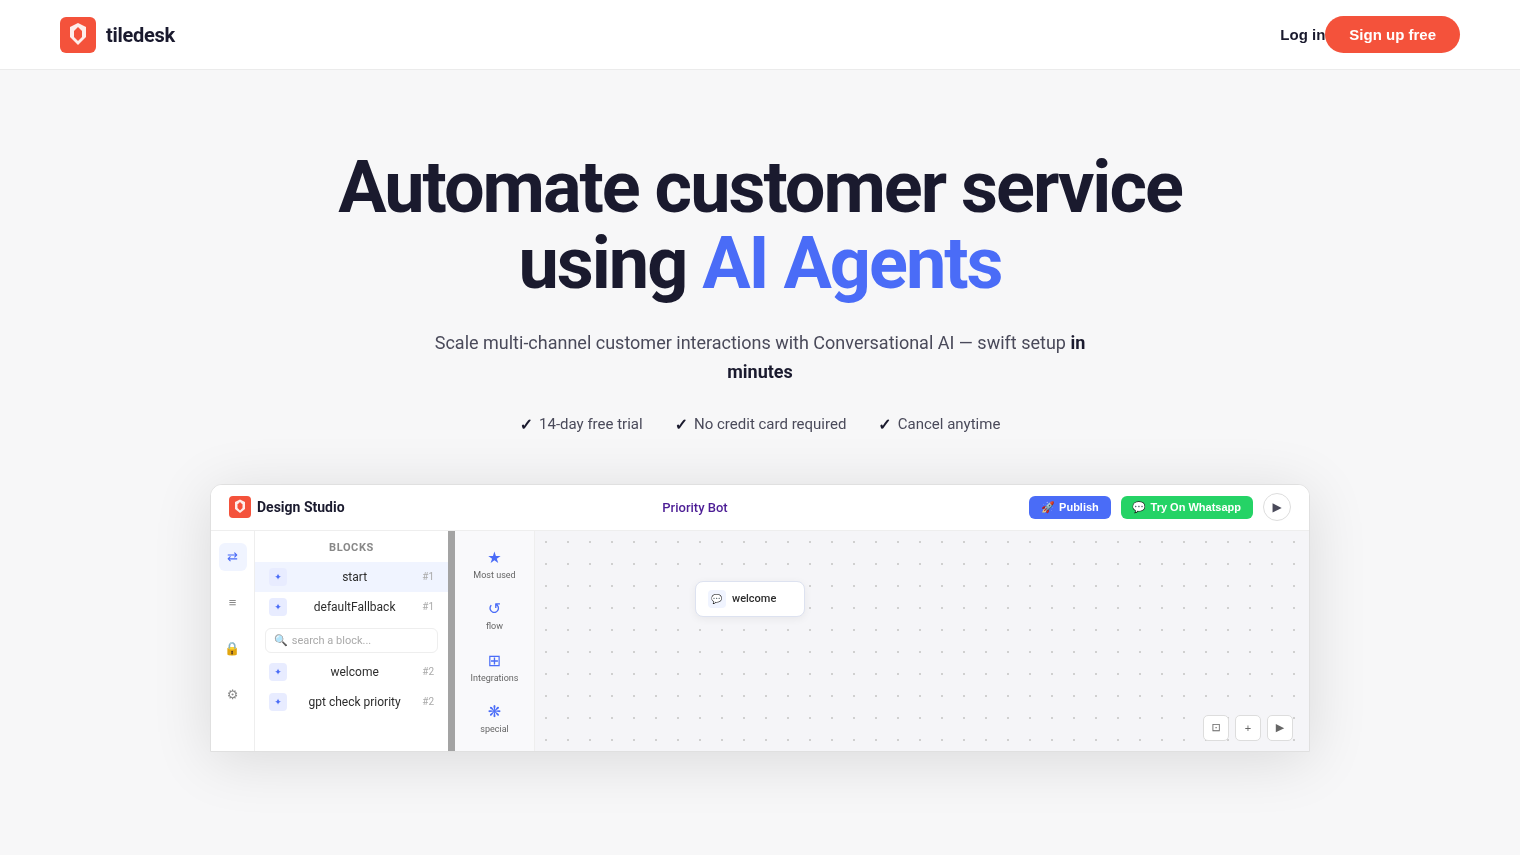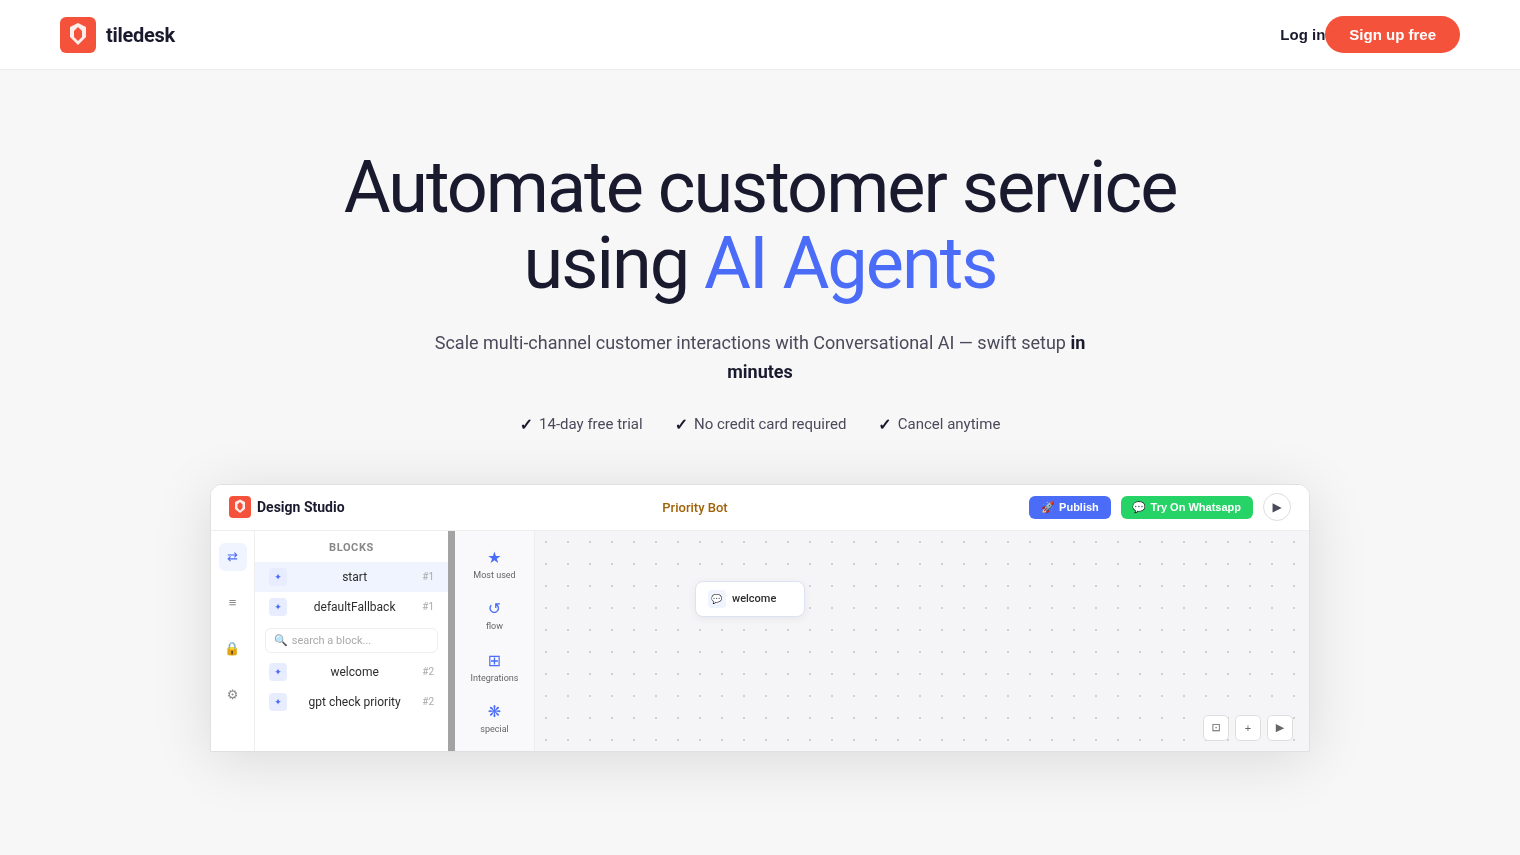--- a/index.html
+++ b/index.html
@@ -80,21 +80,21 @@
     .hero {
       display: flex;
       flex-direction: column;
       align-items: center;
       text-align: center;
       padding: 80px 60px 0;
       background: #f7f7f8;
     }
     .hero-heading {
       font-size: 72px;
-      font-weight: 400;
+      font-weight: 700;
       line-height: 1.05;
       letter-spacing: -2px;
       color: #1a1a2e;
       max-width: 960px;
     }
     .hero-heading .highlight {
       color: #4a6cf7;
     }
     .hero-subheading {
       margin-top: 28px;
@@ -167,21 +167,21 @@
       color: #1a1a2e;
     }
     .titlebar-center {
       flex: 1;
       display: flex;
       justify-content: center;
     }
     .titlebar-bot-name {
       font-size: 13px;
       font-weight: 500;
-      color: #a16207;
+      color: #4c1d95;
     }
     .titlebar-actions {
       display: flex;
       align-items: center;
       gap: 10px;
     }
     .btn-publish {
       background: #4a6cf7;
       color: #fff;
       font-size: 11px;

